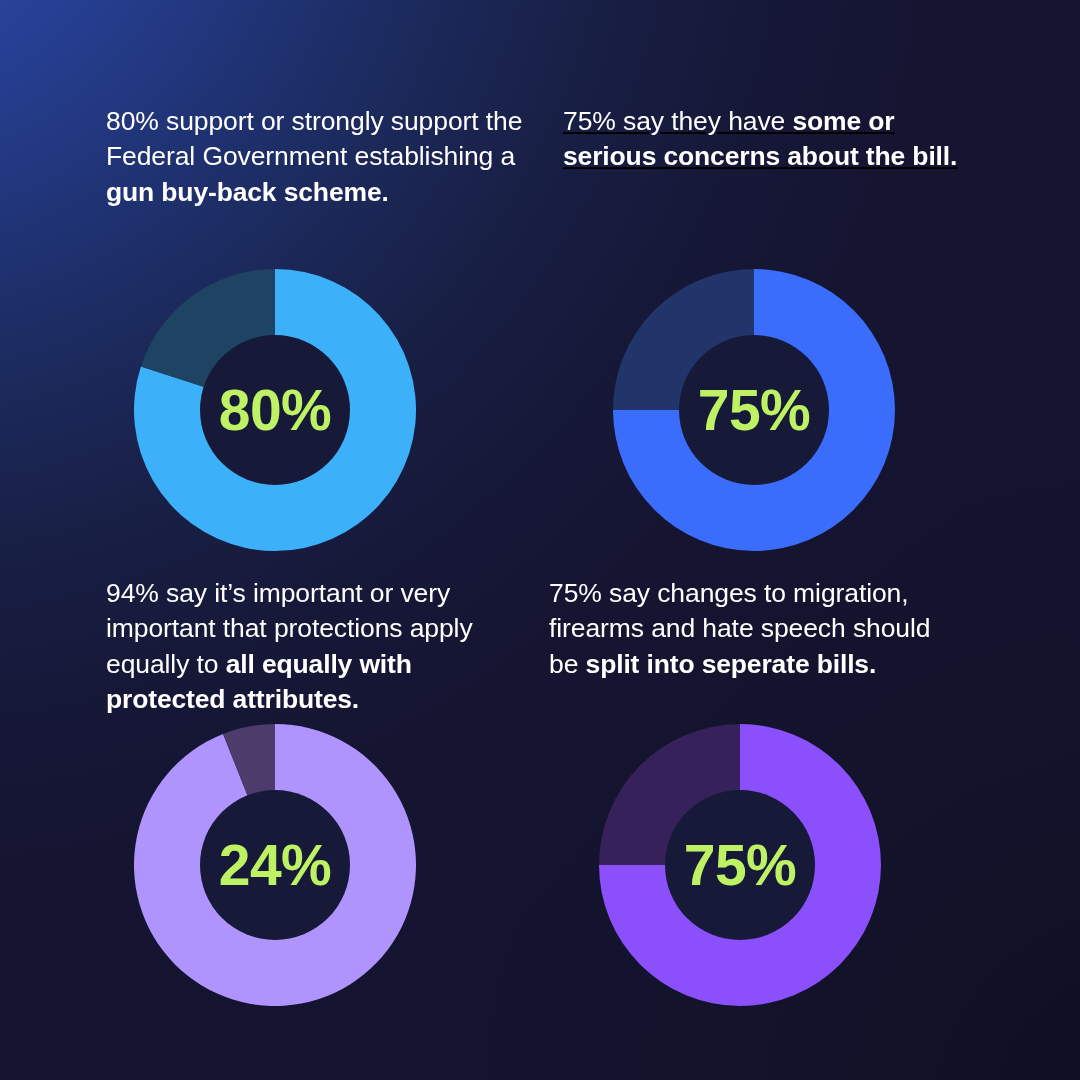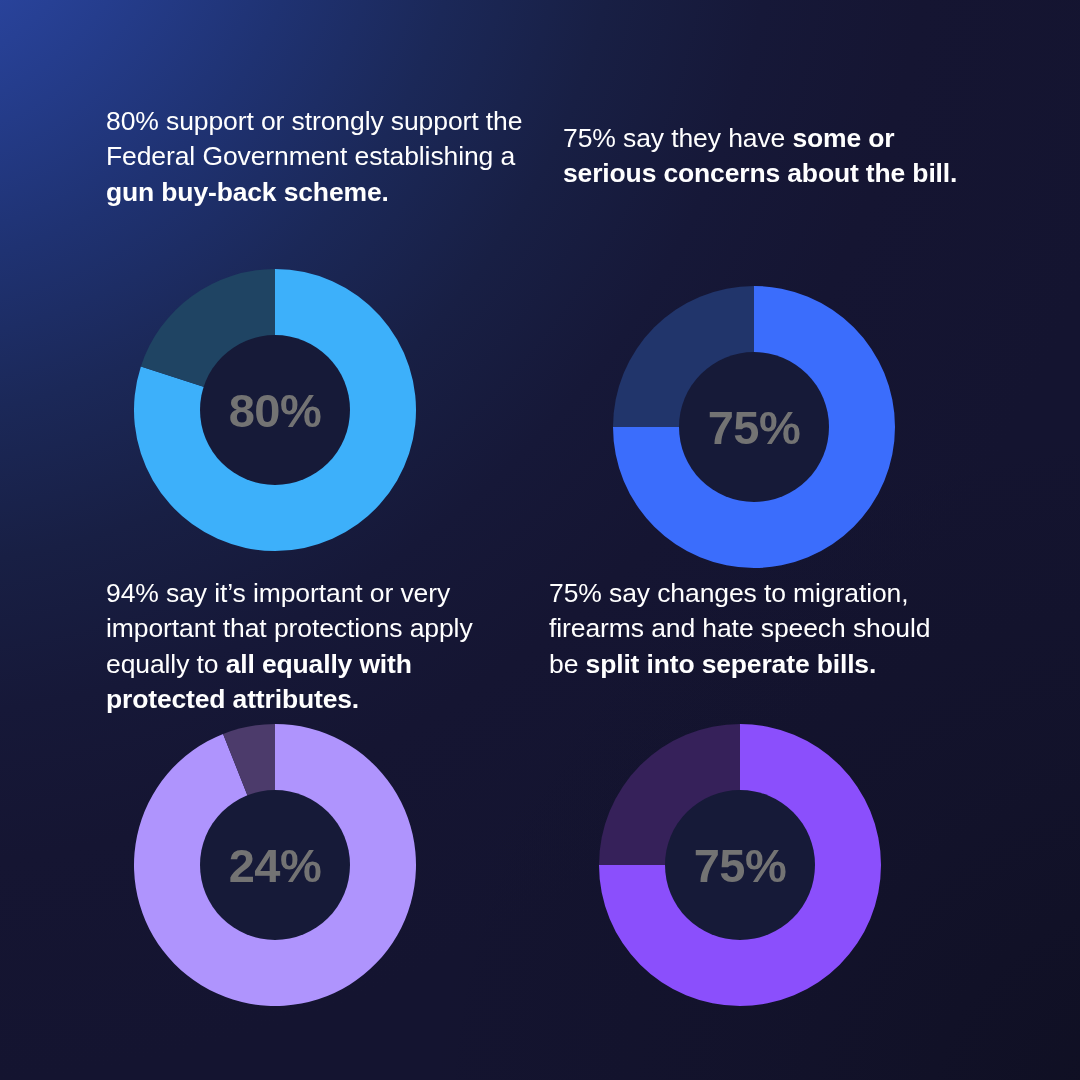--- a/index.html
+++ b/index.html
@@ -48,21 +48,21 @@
     position: absolute;
     inset: 0;
   }
 
   
   .cell {
     position: absolute;
     width: 490px;
   }
   .cell-tl { left: 106px; top: 104px; }
-  .cell-tr { left: 563px; top: 121px; }
+  .cell-tr { left: 563px; top: 104px; text-decoration: underline; }
   .cell-bl { left: 106px; top: 576px; }
   .cell-br { left: 549px; top: 576px; }
 
   
   .caption {
     color: #ffffff;
     font-size: 26.5px;
     line-height: 1.335;
     letter-spacing: -0.1px;
     font-weight: 400;
@@ -92,22 +92,22 @@
 
   .donut-svg { display:block; width: 282px; height: 282px; }
 
   .donut-center-label {
     position: absolute;
     left: 0; top: 0;
     width: 282px; height: 282px;
     display: flex;
     align-items: center;
     justify-content: center;
-    color: #737373;
-    font-size: 47px;
+    color: #bef264;
+    font-size: 57px;
     font-weight: 700;
     letter-spacing: -0.5px;
     pointer-events: none;
   }
 </style>
 </head>
 <body>
 
 <div id="bg-base"></div>
 <div id="bg-vignette"></div>

